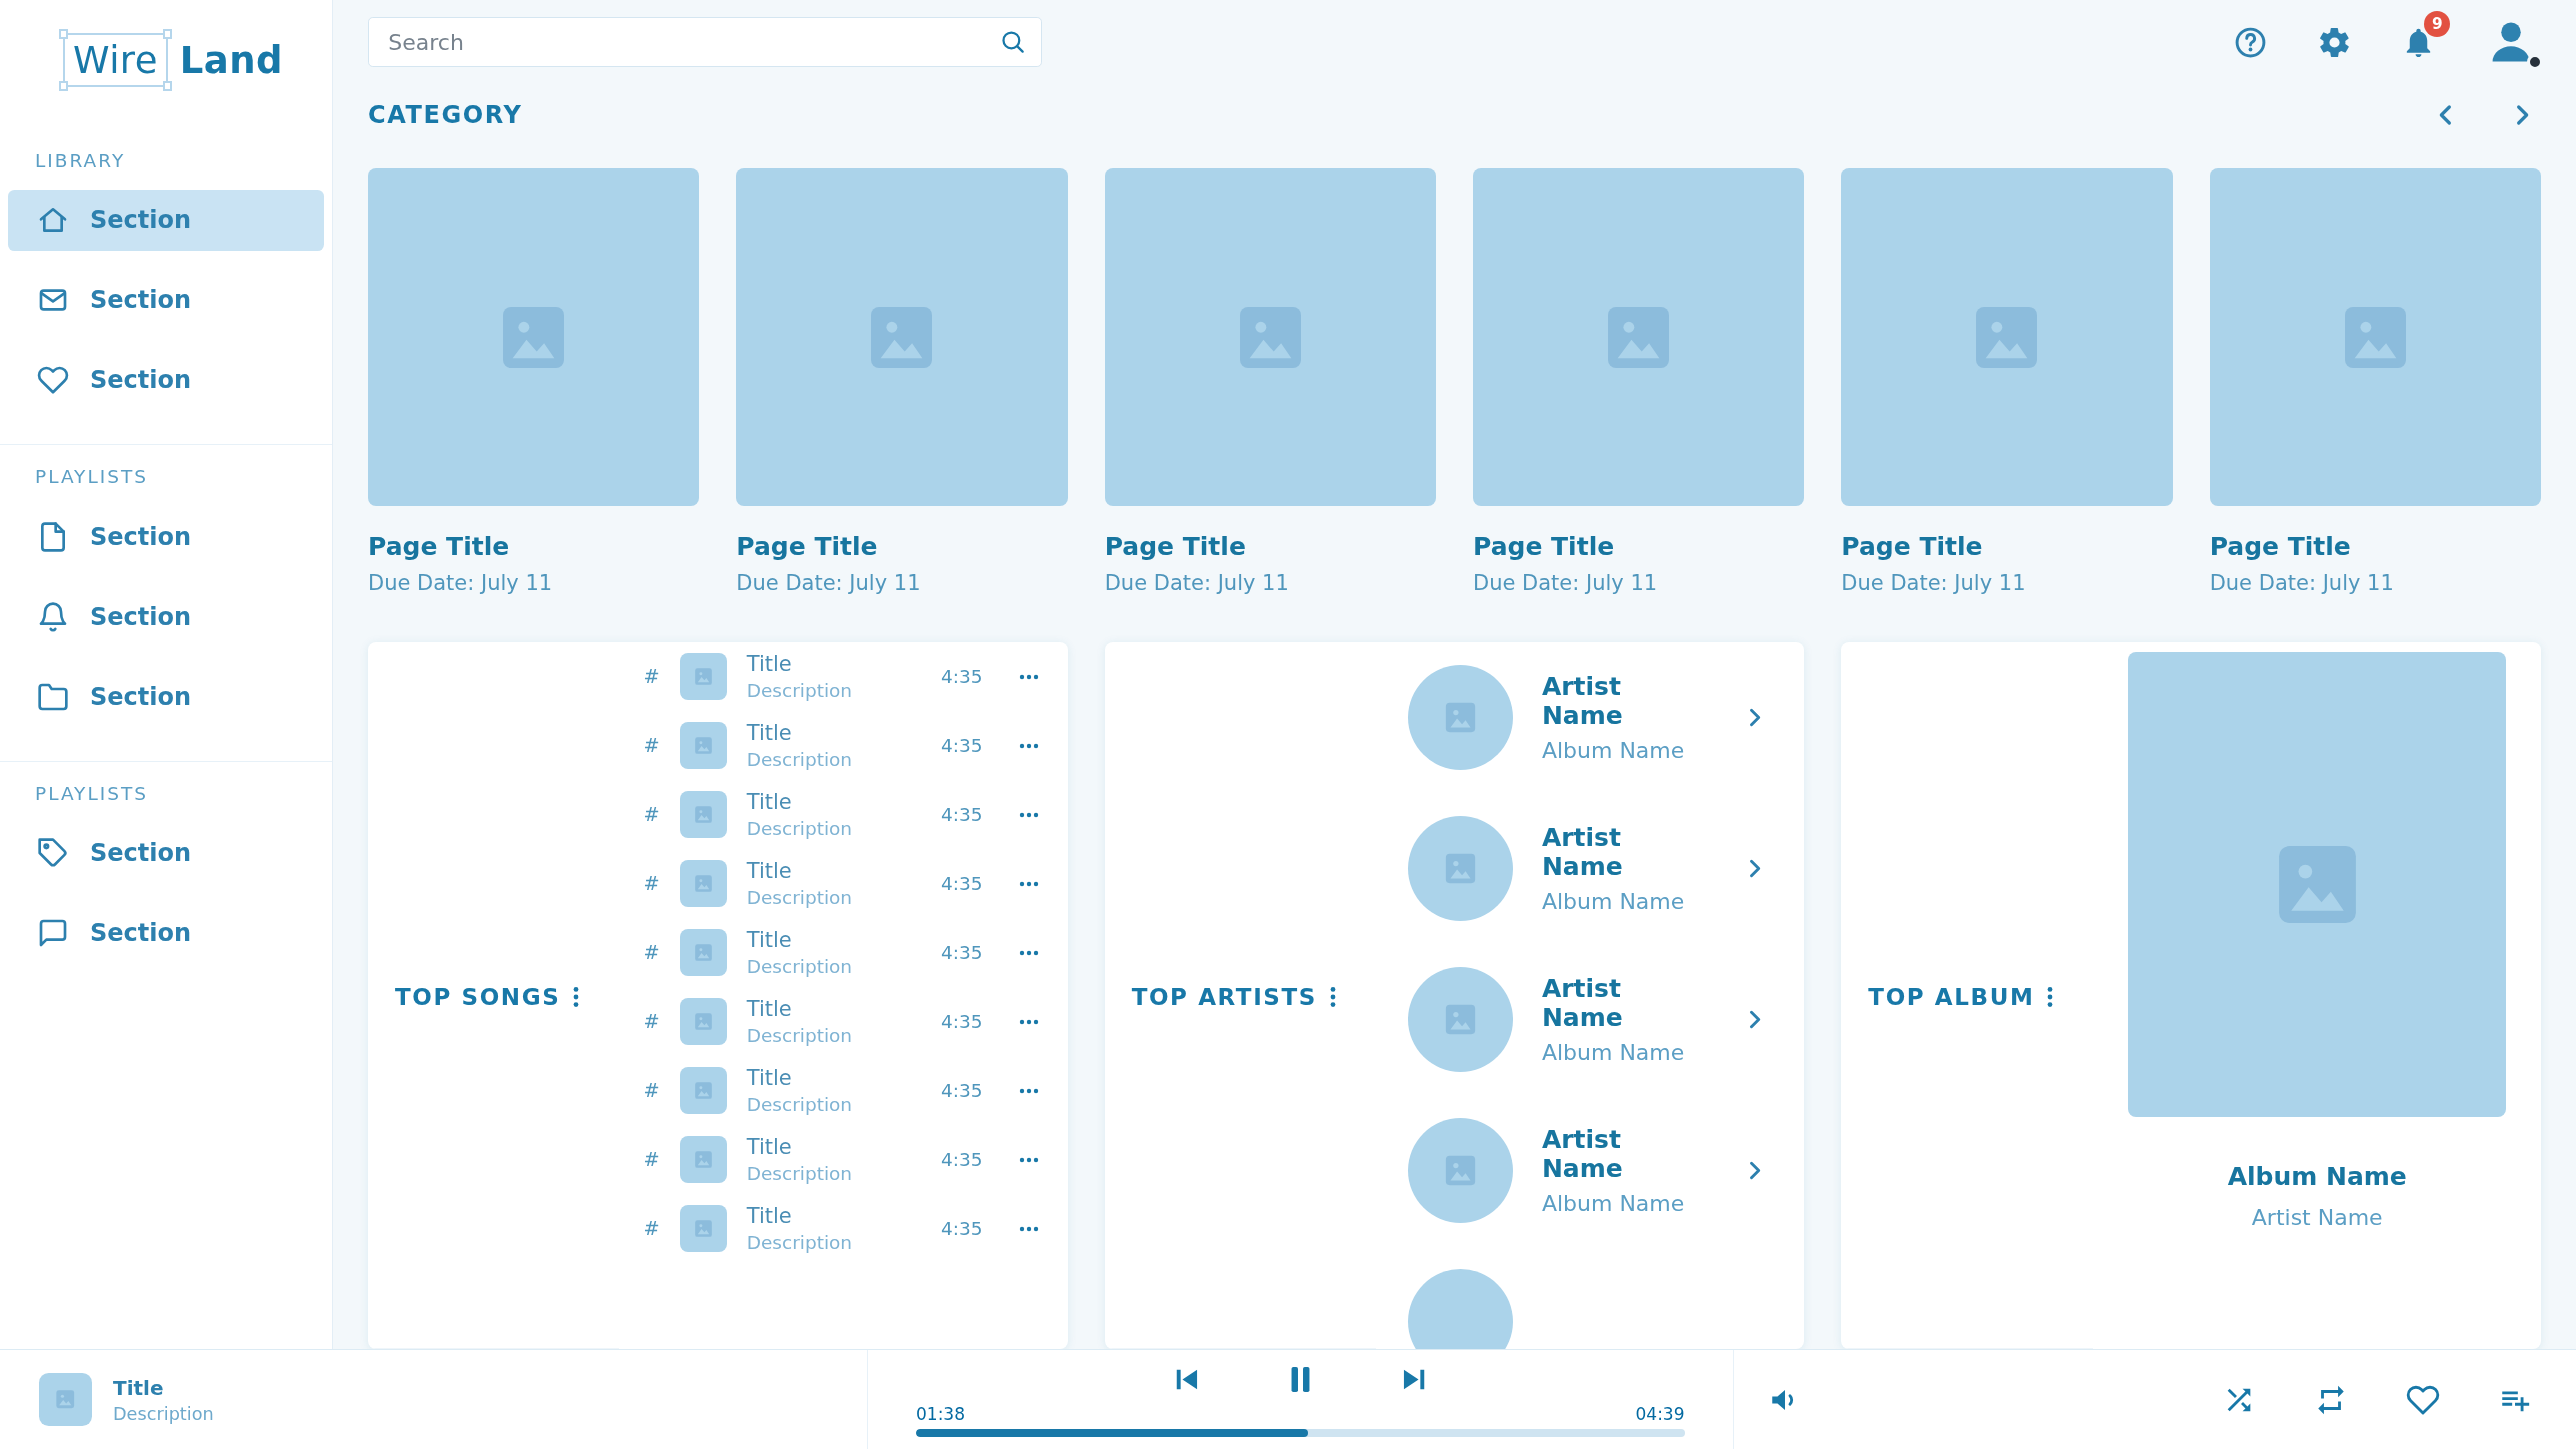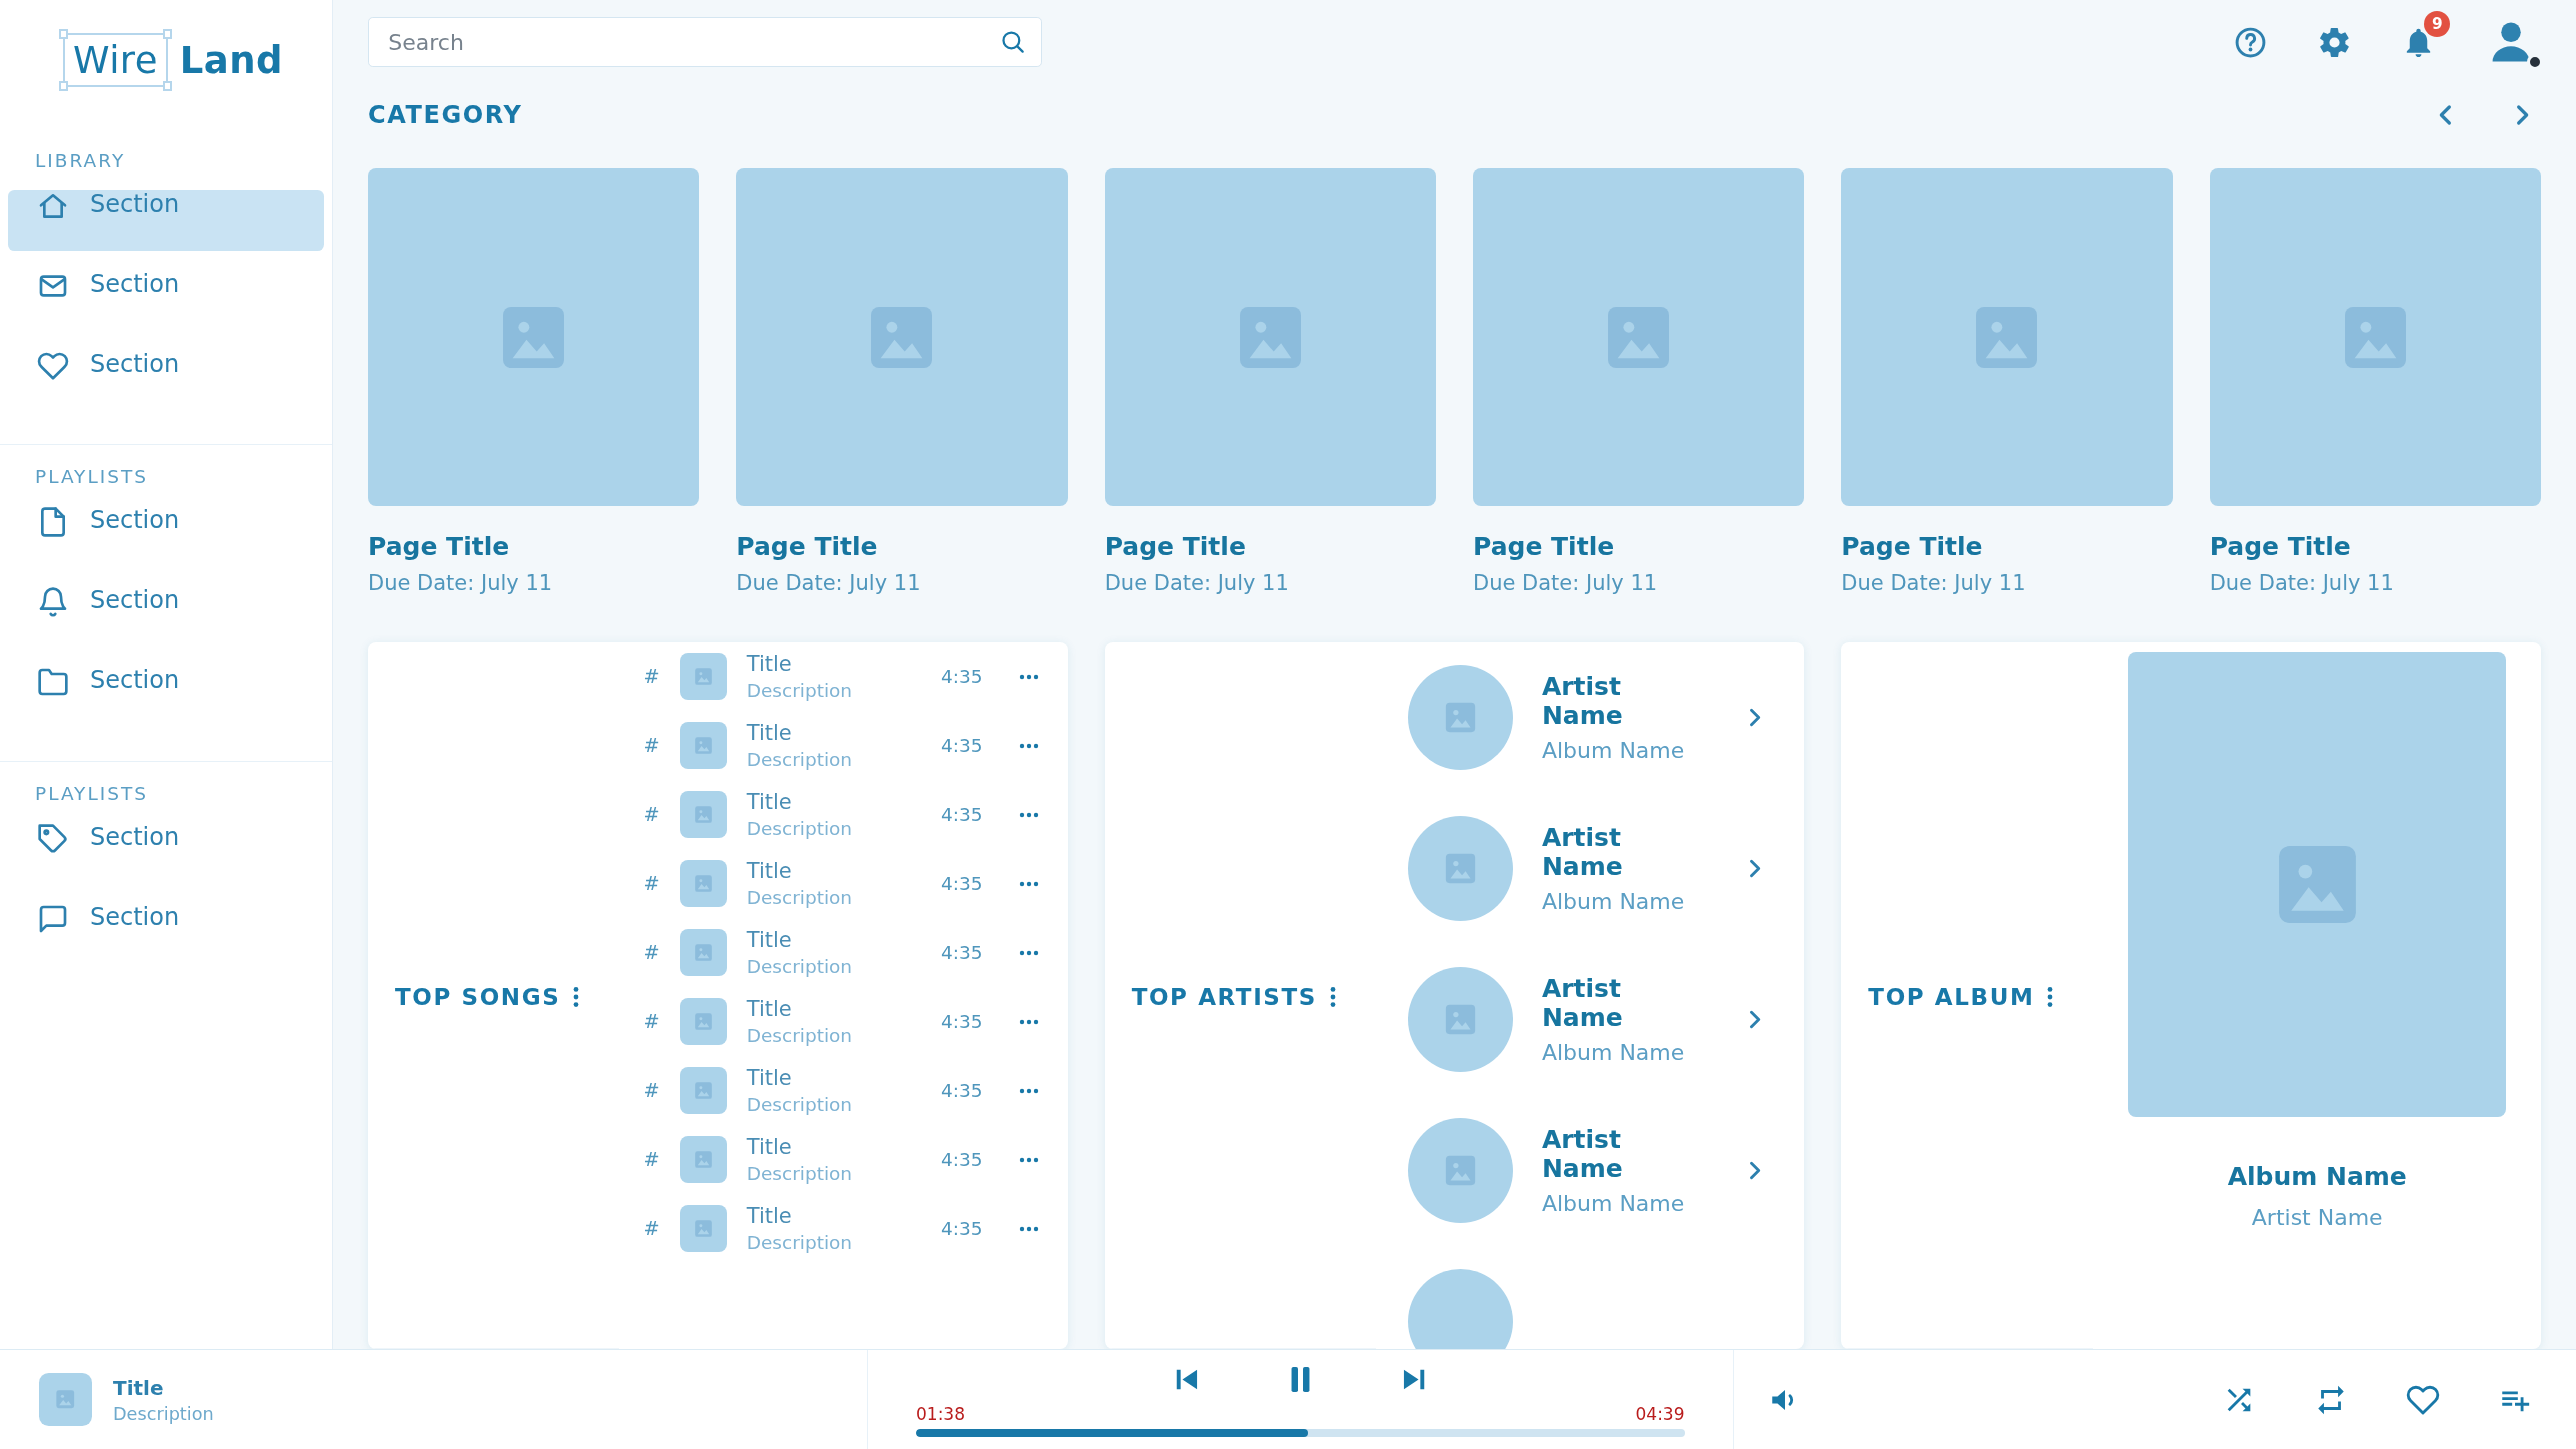--- a/index.html
+++ b/index.html
@@ -18,21 +18,21 @@
   
   .sidebar{width:333px;background:#fff;border-right:1.6px solid #e3eef6;flex-shrink:0;padding-top:27px;overflow:hidden}
   .logo{display:flex;align-items:center;margin:6.4px 0 42px 63px;font-size:37px;color:var(--accent,#1878a8);letter-spacing:0.4px}
   .logo-wire{position:relative;border:2.4px solid #b5d6ec;padding:3.2px 8px;font-weight:400}
   .logo-wire .h{position:absolute;width:9.7px;height:9.7px;background:#fff;border:2.4px solid #b5d6ec}
   .h.h1{left:-6.4px;top:-6.4px}.h.h2{right:-6.4px;top:-6.4px}.h.h3{left:-6.4px;bottom:-6.4px}.h.h4{right:-6.4px;bottom:-6.4px}
   .logo-land{font-weight:700;margin-left:12px}
   .nav-group{padding:21px 0 14.5px}
   .nav-group + .nav-group{border-top:1.6px solid #e7f1f8}
   .nav-group-title{margin:0 0 13px 35px;font-size:18.5px;font-weight:normal;letter-spacing:2px;color:#5b9ec4}
-  .nav-item{display:flex;align-items:flex-start;gap:21px;height:61px;padding-left:29px;margin:19px 8px;border-radius:6.4px;font-size:24px;font-weight:400;color:#2d80ae}
+  .nav-item{display:flex;align-items:center;gap:21px;height:61px;padding-left:29px;margin:19px 8px;border-radius:6.4px;font-size:24px;font-weight:700;color:#2d80ae}
   .nav-item.active{background:#c9e3f3}
   .nav-item svg{width:32px;height:32px;flex-shrink:0}
   .stroke-ic{fill:none;stroke:currentColor;stroke-width:2;stroke-linecap:round;stroke-linejoin:round}
 
   
   .main{flex:1;display:flex;flex-direction:column;padding:0 35px;overflow:hidden;min-width:0}
   .topbar{height:77px;display:flex;align-items:center;justify-content:space-between;padding-top:11.3px}
   .search{position:relative;width:674px}
   .search input{width:100%;height:50px;border:1.6px solid #d5e6f1;border-radius:4.8px;background:#fff;padding:0 60px 0 19.3px;font-size:22px;color:#4a5561;outline:none;font-family:inherit}
   .search input::placeholder{color:#77828d}
@@ -99,21 +99,21 @@
   .player-thumb{width:53px;height:53px;border-radius:9.7px;background:var(--placeholder,#abd3ea);display:flex;align-items:center;justify-content:center}
   .player-thumb svg{width:22.5px;height:22.5px;color:var(--placeholder_icon,#8cbcdc)}
   .player-title{font-size:20px;font-weight:bold;color:#2d80ae}
   .player-desc{font-size:17.7px;color:#6ea9cc;margin-top:4px}
   .player-center{flex:1;display:flex;flex-direction:column;justify-content:center;padding:4.8px 48px 9.7px;border-right:1.6px solid #e7f1f8;min-width:0}
   .controls{display:flex;align-items:center;justify-content:center;gap:69px}
   .controls button{width:45px;height:45px;color:var(--accent,#1878a8)}
   .controls svg{width:39px;height:39px;fill:currentColor}
   .controls .pause svg{width:43px;height:43px}
   .progress-area{margin-top:1.6px}
-  .times{display:flex;justify-content:space-between;font-size:17px;color:#b91c1c;margin-bottom:5.6px}
+  .times{display:flex;justify-content:space-between;font-size:17px;color:#0369a1;margin-bottom:5.6px}
   .bar{height:8px;background:#cfe4f1;border-radius:4.8px;overflow:hidden}
   .fill{height:100%;background:var(--accent,#1878a8);border-radius:4.8px;width:0}
   .player-right{flex:1;display:flex;align-items:center;justify-content:space-between;padding:0 42px 0 32px;min-width:0}
   .pr-btn{width:39px;height:39px;color:var(--accent,#1878a8)}
   .pr-btn svg{width:34px;height:34px}
   .pr-group{display:flex;align-items:center;gap:53px}
 </style>
 </head>
 <body>
 

